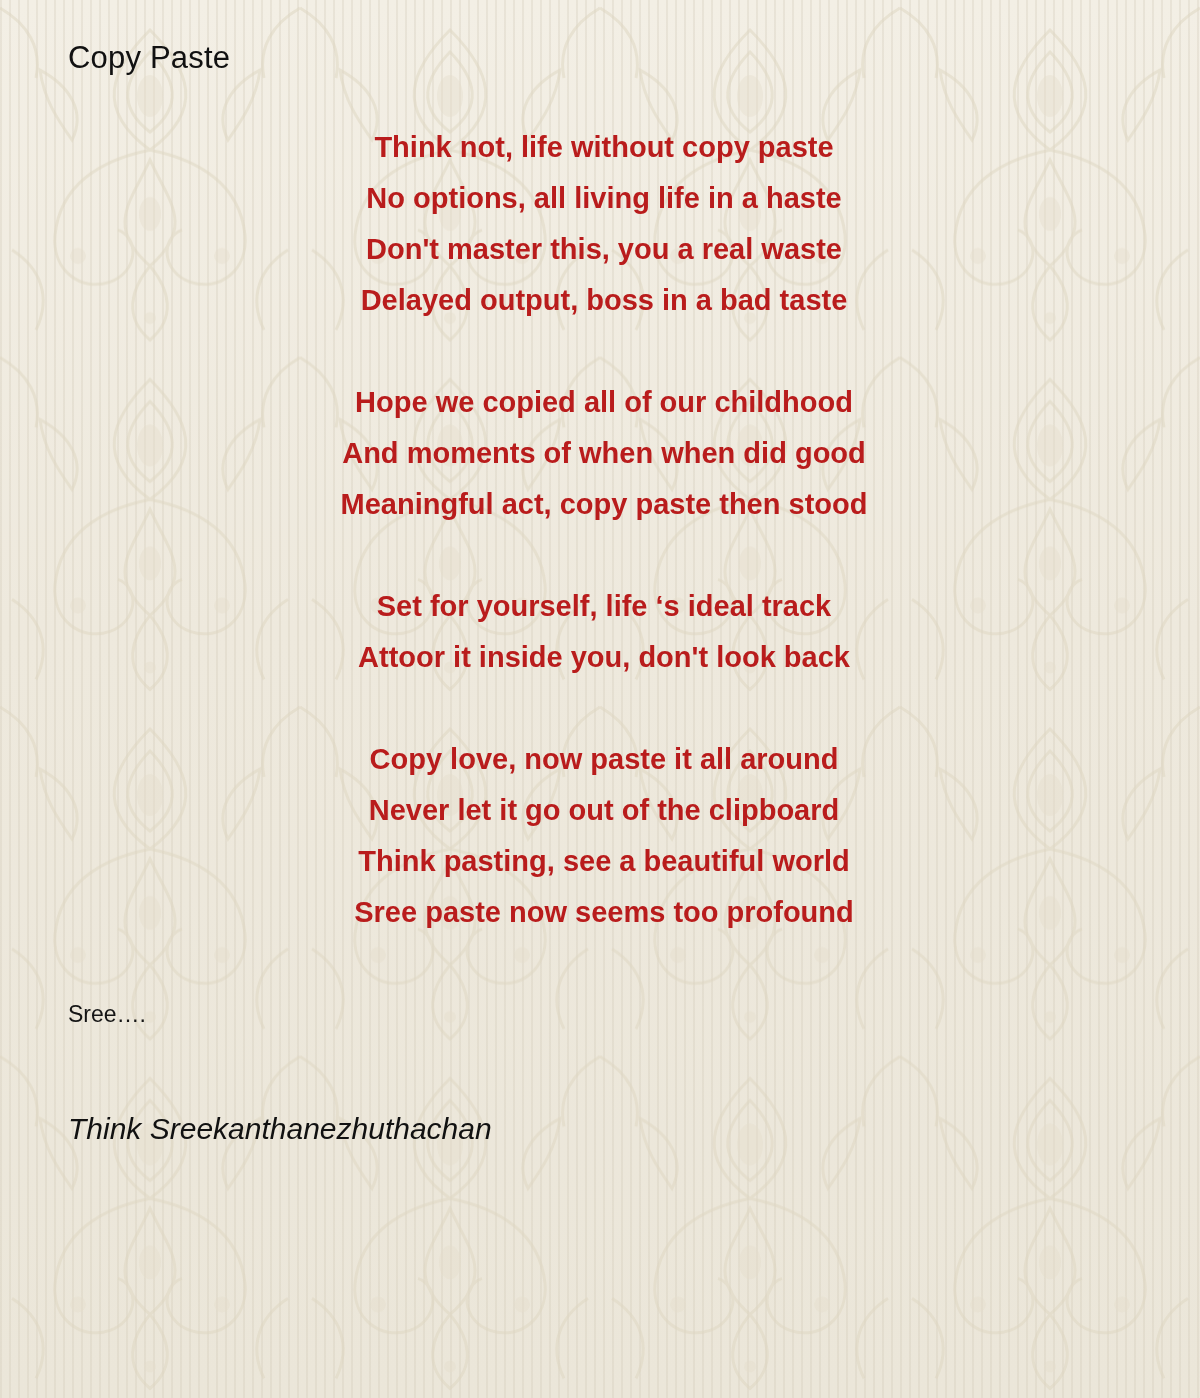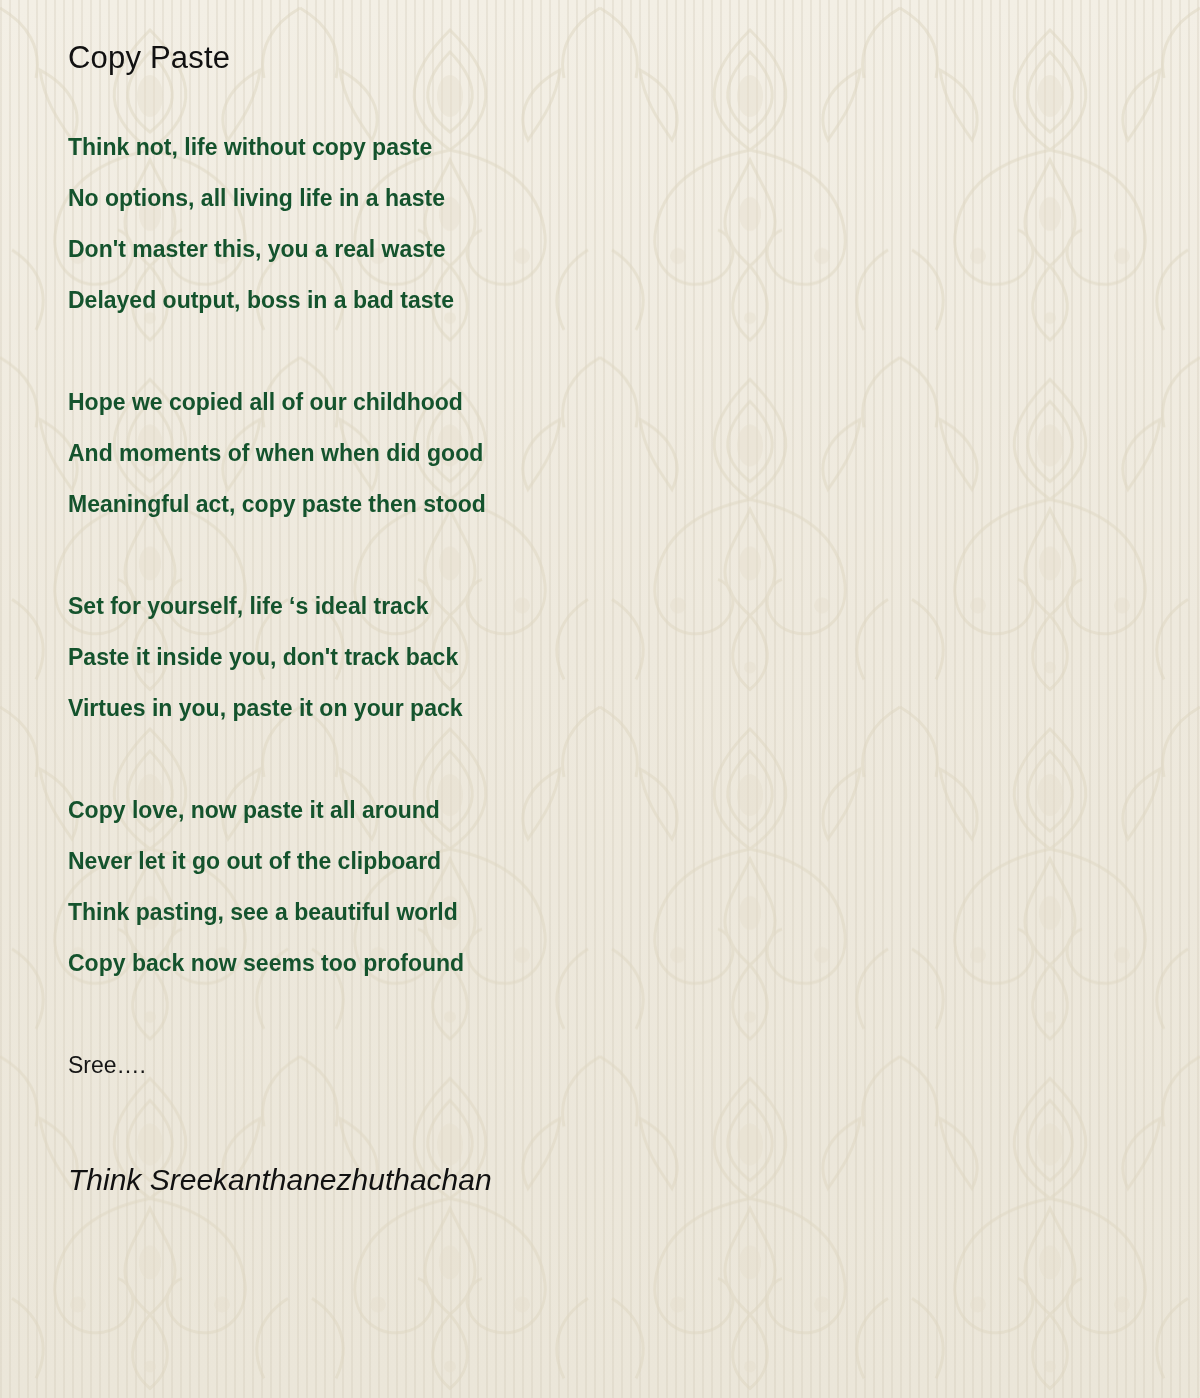--- a/index.html
+++ b/index.html
@@ -58,25 +58,26 @@
   .poem-body {
     margin-top: 46px;
   }
   .stanza {
     margin-bottom: 51px;
   }
   .stanza:last-of-type {
     margin-bottom: 0;
   }
   .line {
-    font-size: 23px;
+    font-size: 29px;
     font-weight: bold;
-    color: #14532d;
+    color: #b91c1c;
     line-height: 51px;
     white-space: pre-wrap;
+    text-align: center;
   }
   .signoff {
     font-size: 23px;
     font-weight: normal;
     color: #151515;
     line-height: 51px;
     margin-top: 0;
   }
   .author {
     margin-top: 72px;
@@ -140,29 +141,28 @@
     </div>
 
     <div class="stanza">
       <div class="line">Hope we copied all of our childhood</div>
       <div class="line">And moments of when when did good</div>
       <div class="line">Meaningful act, copy paste then stood</div>
     </div>
 
     <div class="stanza">
       <div class="line">Set for yourself, life ‘s ideal track</div>
-      <div class="line">Paste it inside you, don't track back</div>
-      <div class="line">Virtues in you, paste it on your pack</div>
+      <div class="line">Attoor it inside you, don't look back</div>
     </div>
 
     <div class="stanza">
       <div class="line">Copy love, now paste it all around</div>
       <div class="line">Never let it go out of the clipboard</div>
       <div class="line">Think pasting, see a beautiful world</div>
-      <div class="line">Copy back now seems too profound</div>
+      <div class="line">Sree paste now seems too profound</div>
     </div>
 
     <div class="signoff">Sree….</div>
 
   </div>
 
   <div class="author">Think Sreekanthanezhuthachan</div>
 
 </div>
 

